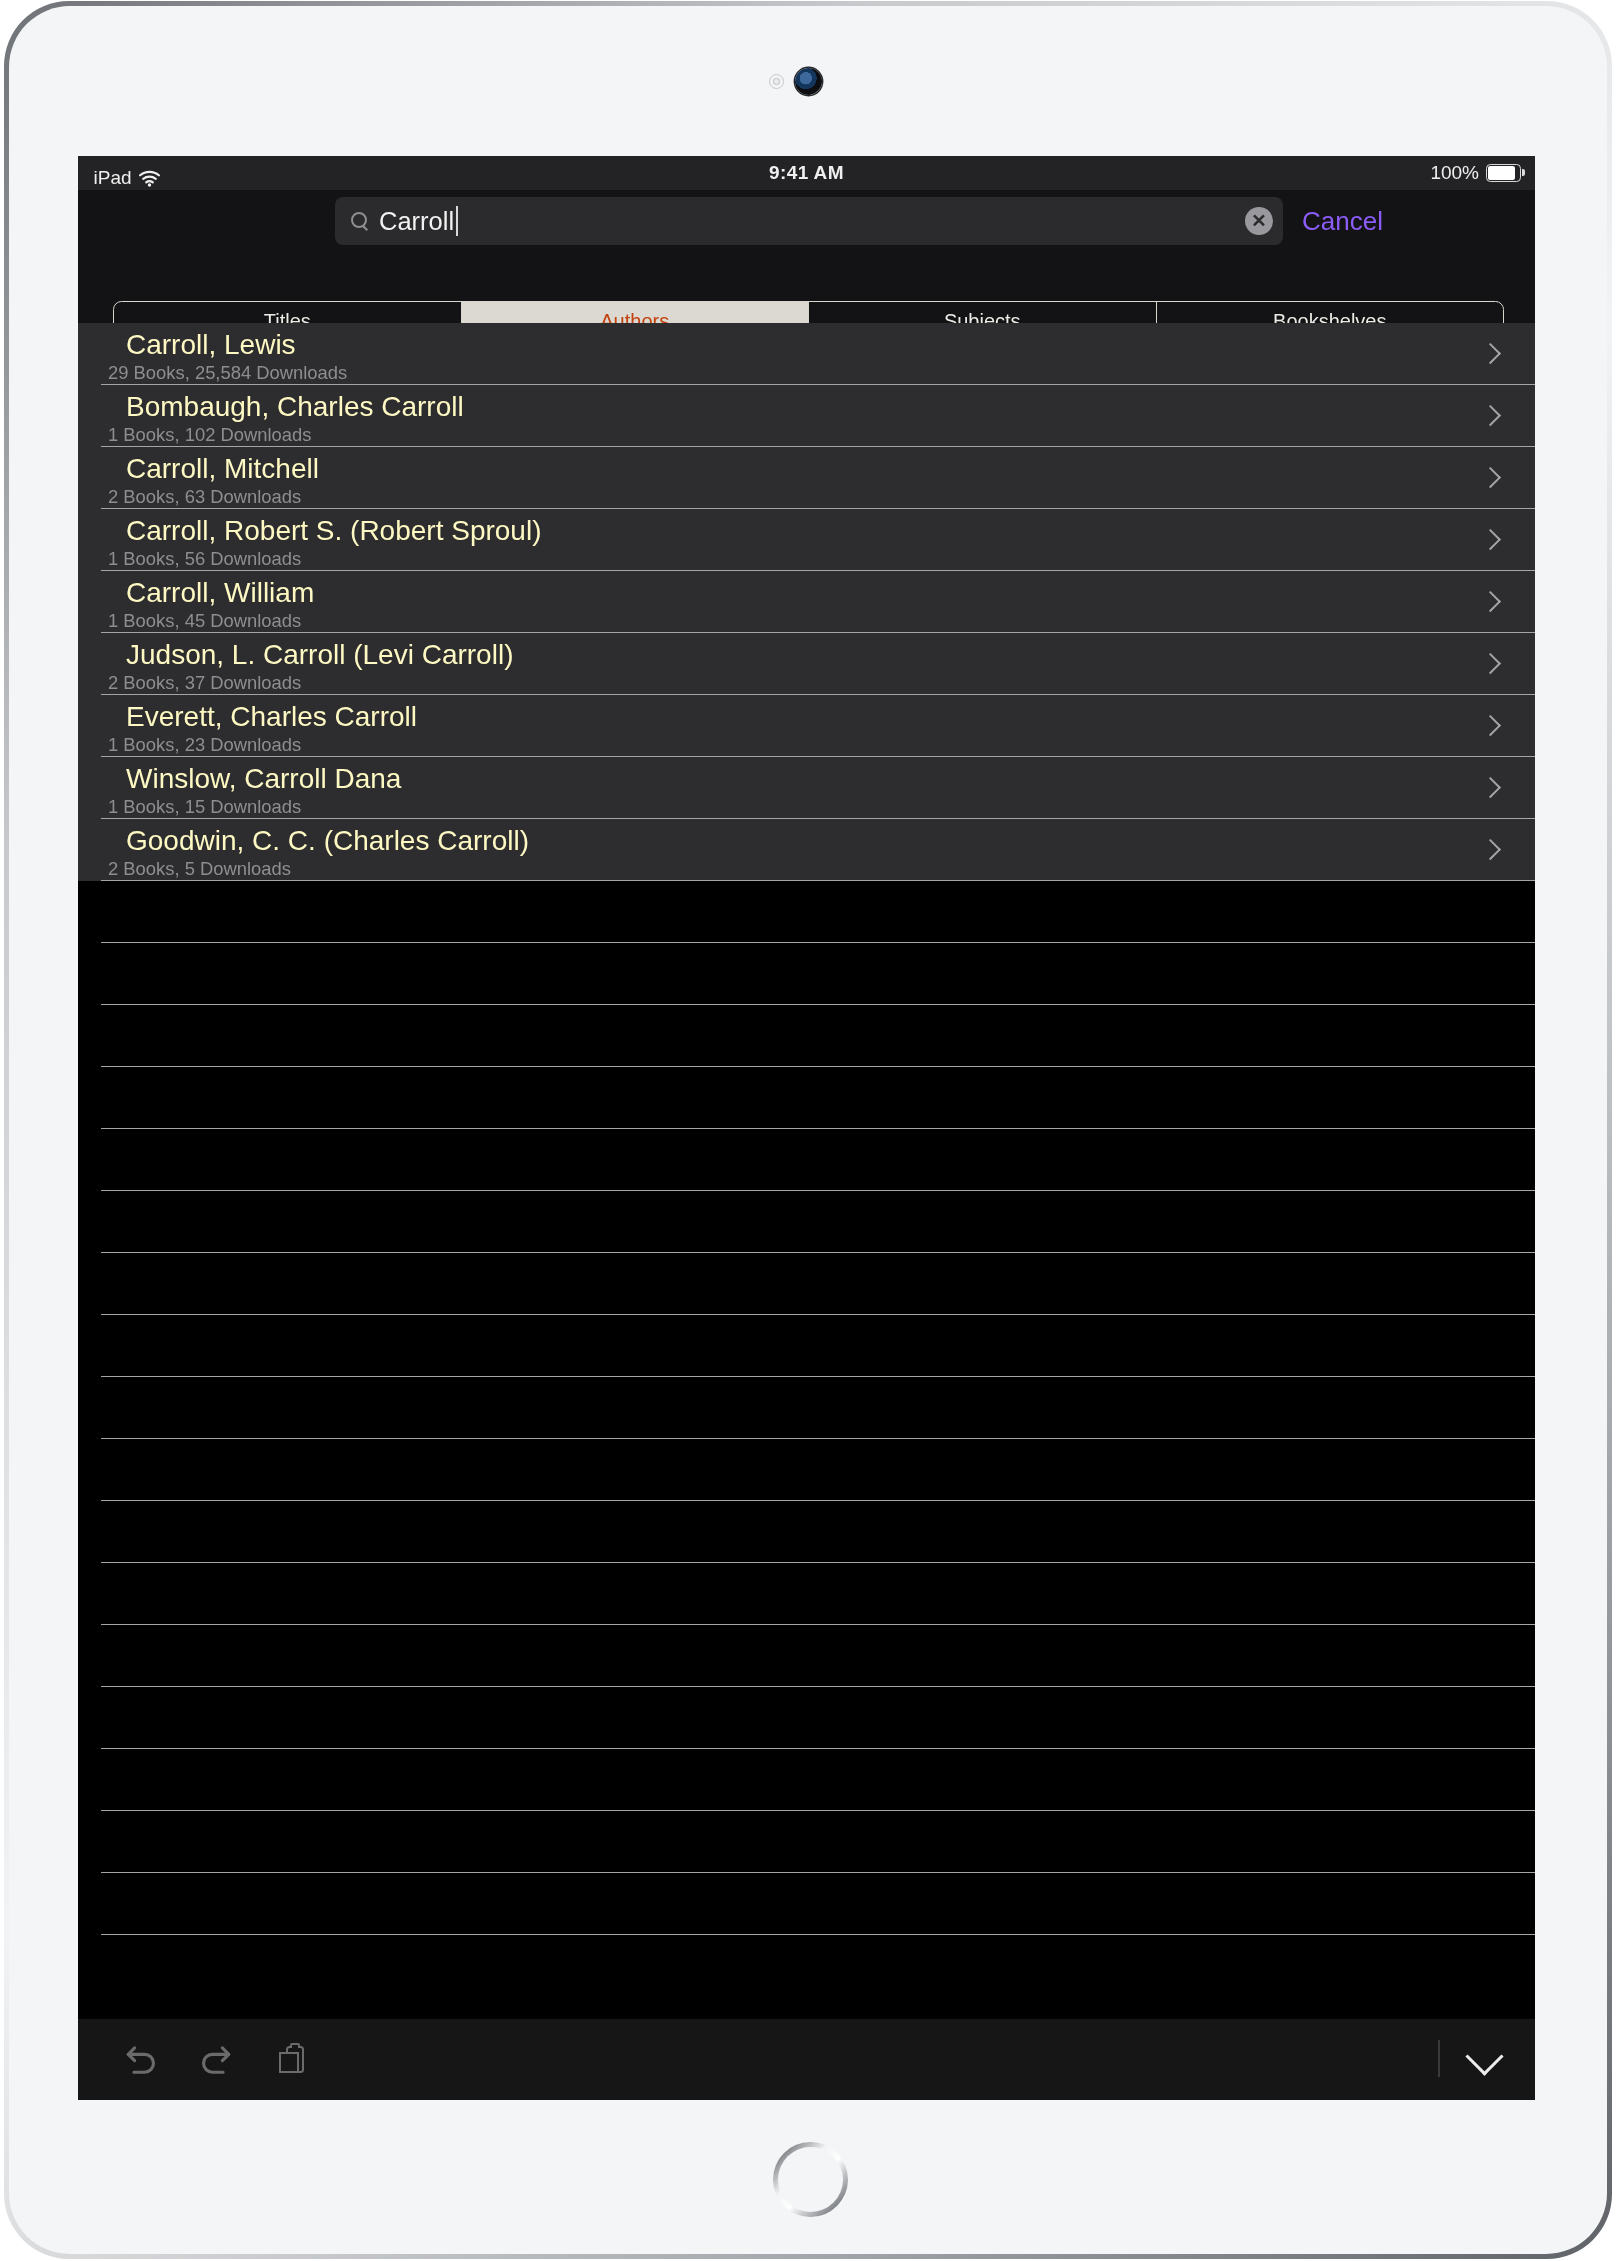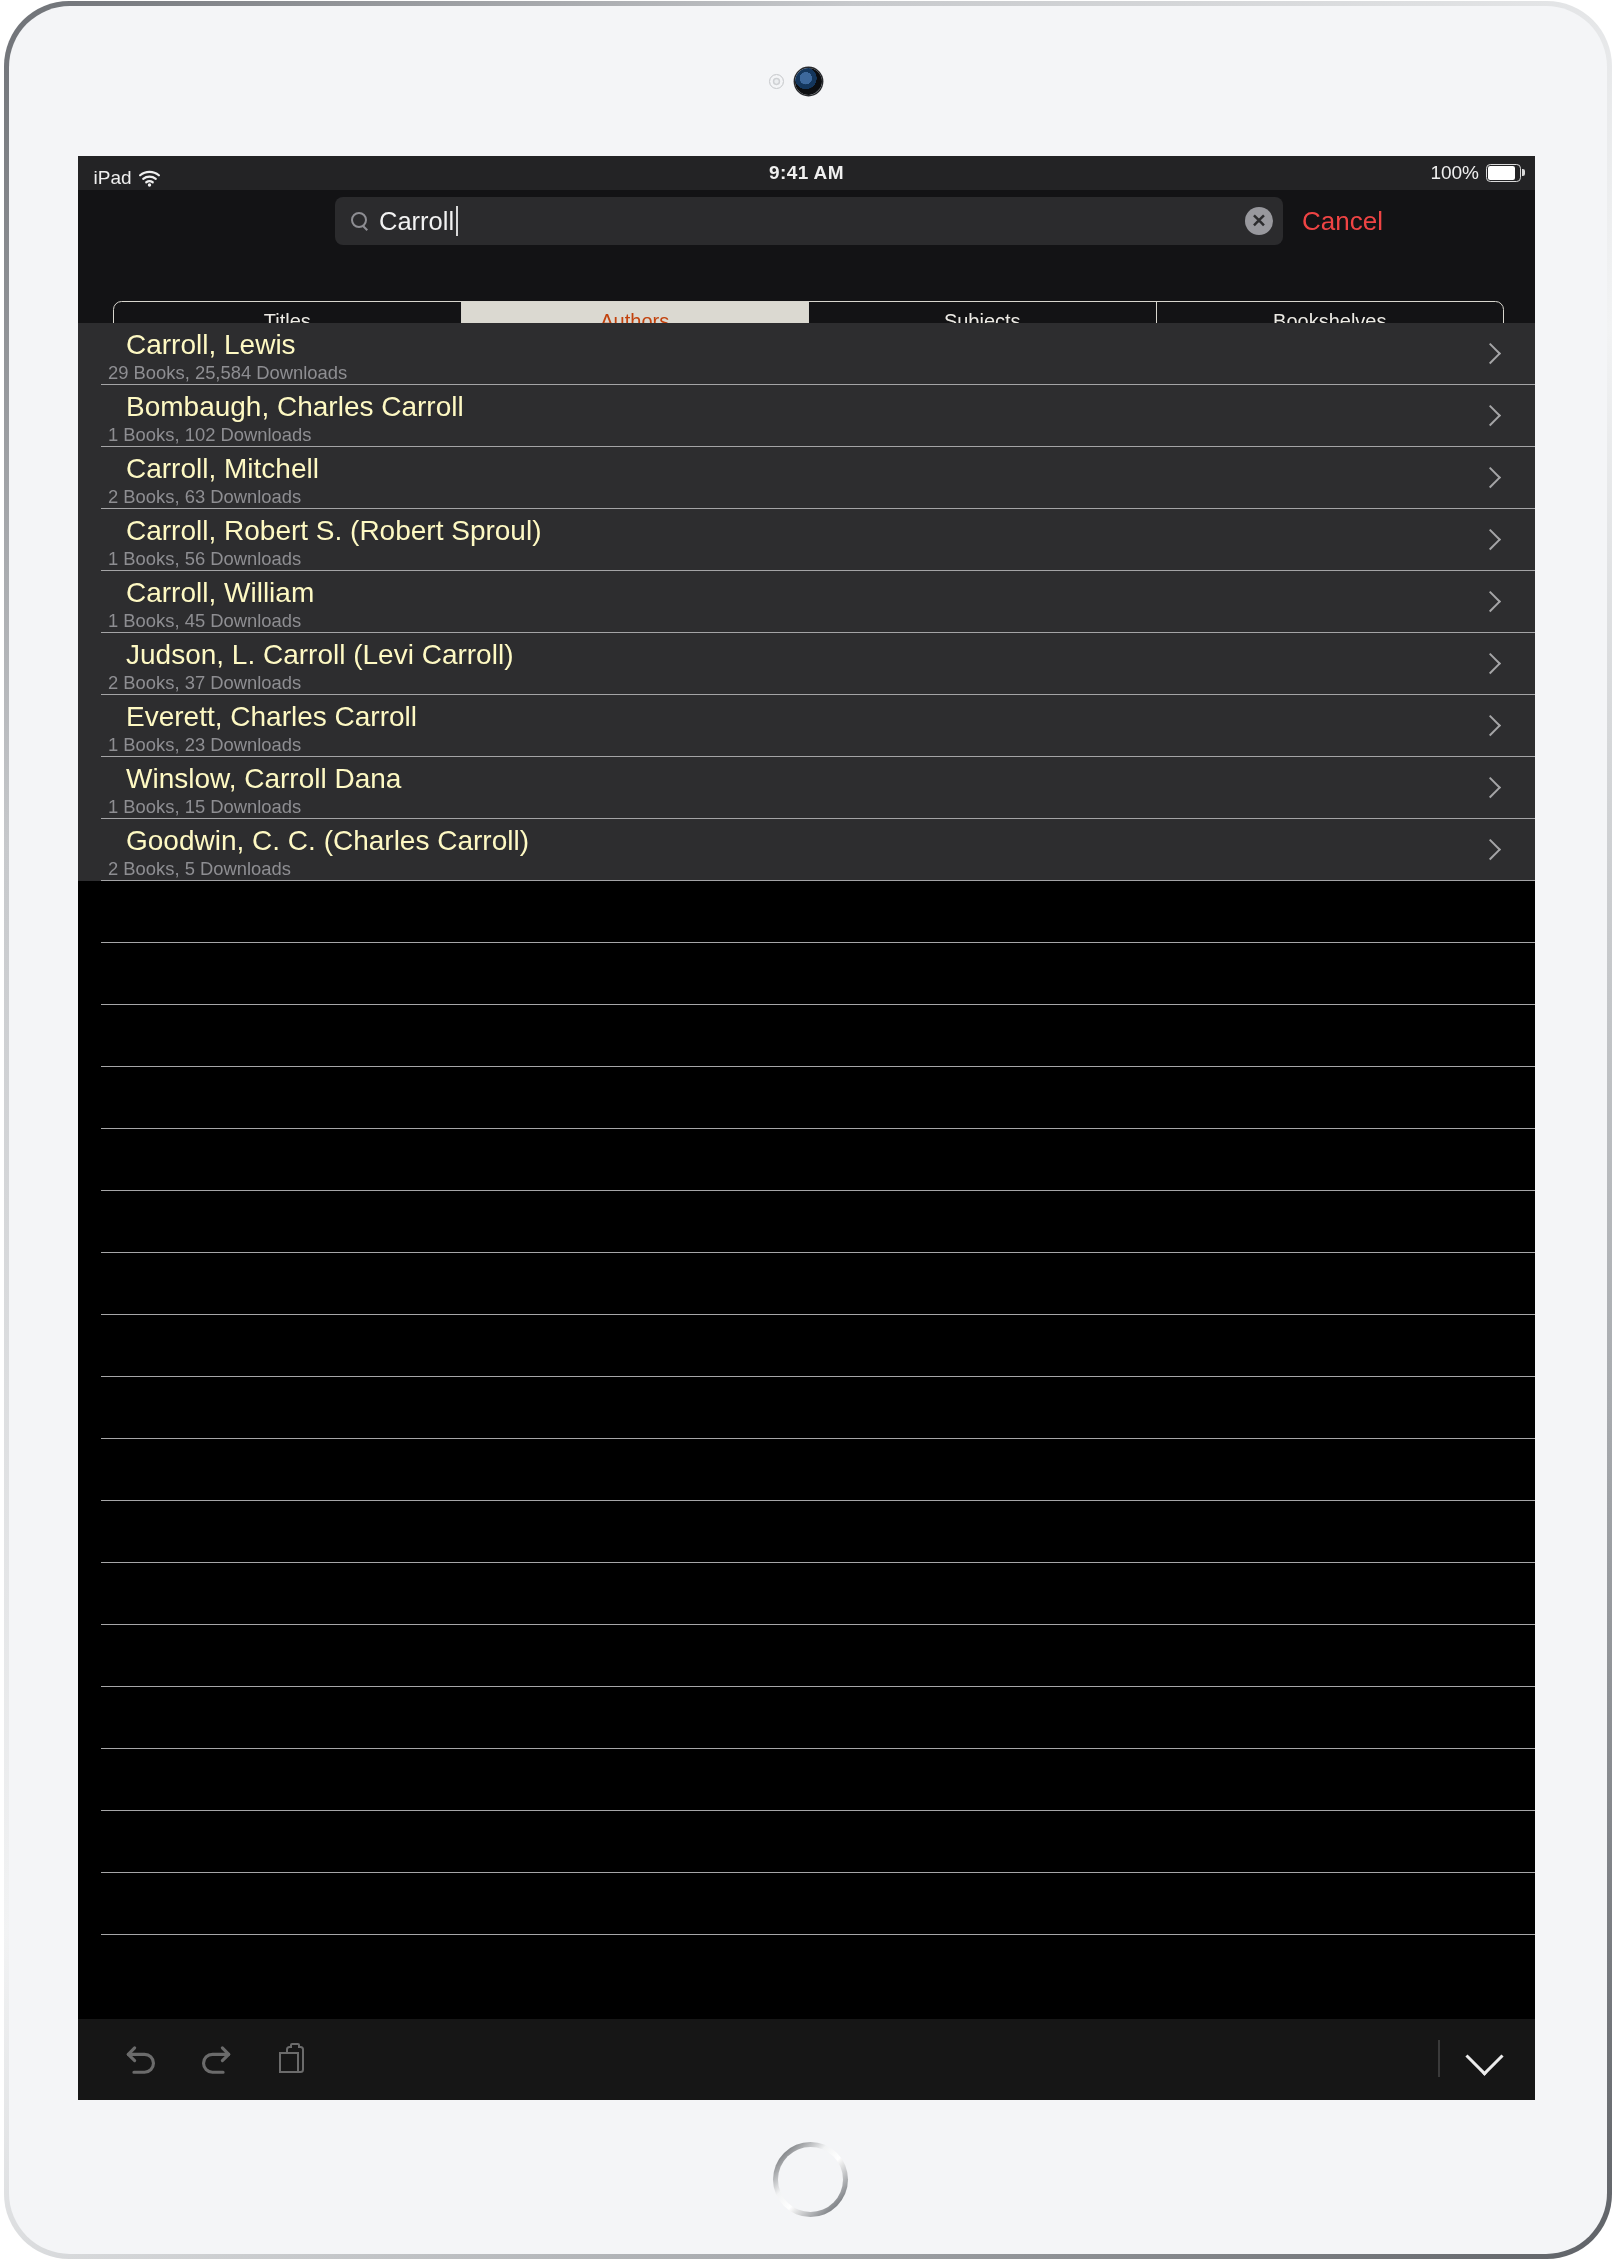--- a/index.html
+++ b/index.html
@@ -37,21 +37,21 @@
   .header{position:absolute;left:0;top:34px;width:100%;height:133px;background:#131315;}
   .search-field{position:absolute;left:257px;top:7px;width:948px;height:48px;background:#2b2b2d;border-radius:8px;
                 display:flex;align-items:center;padding:0 12.8px;box-sizing:border-box;color:#f2f2f2;font-size:25.5px;}
   .mag{position:relative;width:18.4px;height:18.4px;margin:0 10px 0 2.8px;flex:0 0 auto;}
   .mag .lens{position:absolute;left:0;top:0;width:12px;height:12px;border:2.1px solid #8e8e93;border-radius:50%;}
   .mag .handle{position:absolute;left:12.8px;top:12.8px;width:6.4px;height:2.1px;background:#8e8e93;transform:rotate(45deg);transform-origin:0 50%;}
   .caret{display:inline-block;width:2.1px;height:30px;background:#d8d8d8;margin-left:2.1px;vertical-align:middle;}
   .clear-btn{position:absolute;right:10px;top:10px;width:28px;height:28px;border-radius:50%;background:#98989d;
              display:flex;align-items:center;justify-content:center;font-size:18.4px;font-weight:700;color:#2b2b2d;}
   .cancel{position:absolute;left:1224px;top:7px;height:48px;display:flex;align-items:center;
-          color:#ef4444;font-size:26px;}
+          color:#8b5cf6;font-size:26px;}
 
   
   .segmented{position:absolute;left:35px;top:111px;width:1391px;height:40px;border:1.4px solid #d8d6ce;border-radius:8.5px;
              display:flex;overflow:hidden;box-sizing:border-box;background:#131315;}
   .seg{flex:1 1 0;display:flex;align-items:center;justify-content:center;font-size:20px;color:#eceae4;
        border-left:1.4px solid #d8d6ce;background:transparent;}
   .seg:first-child{border-left:none;text-decoration:underline;}
   .seg.selected{background:#dbd9d1;color:#c2410c;}
 
   

